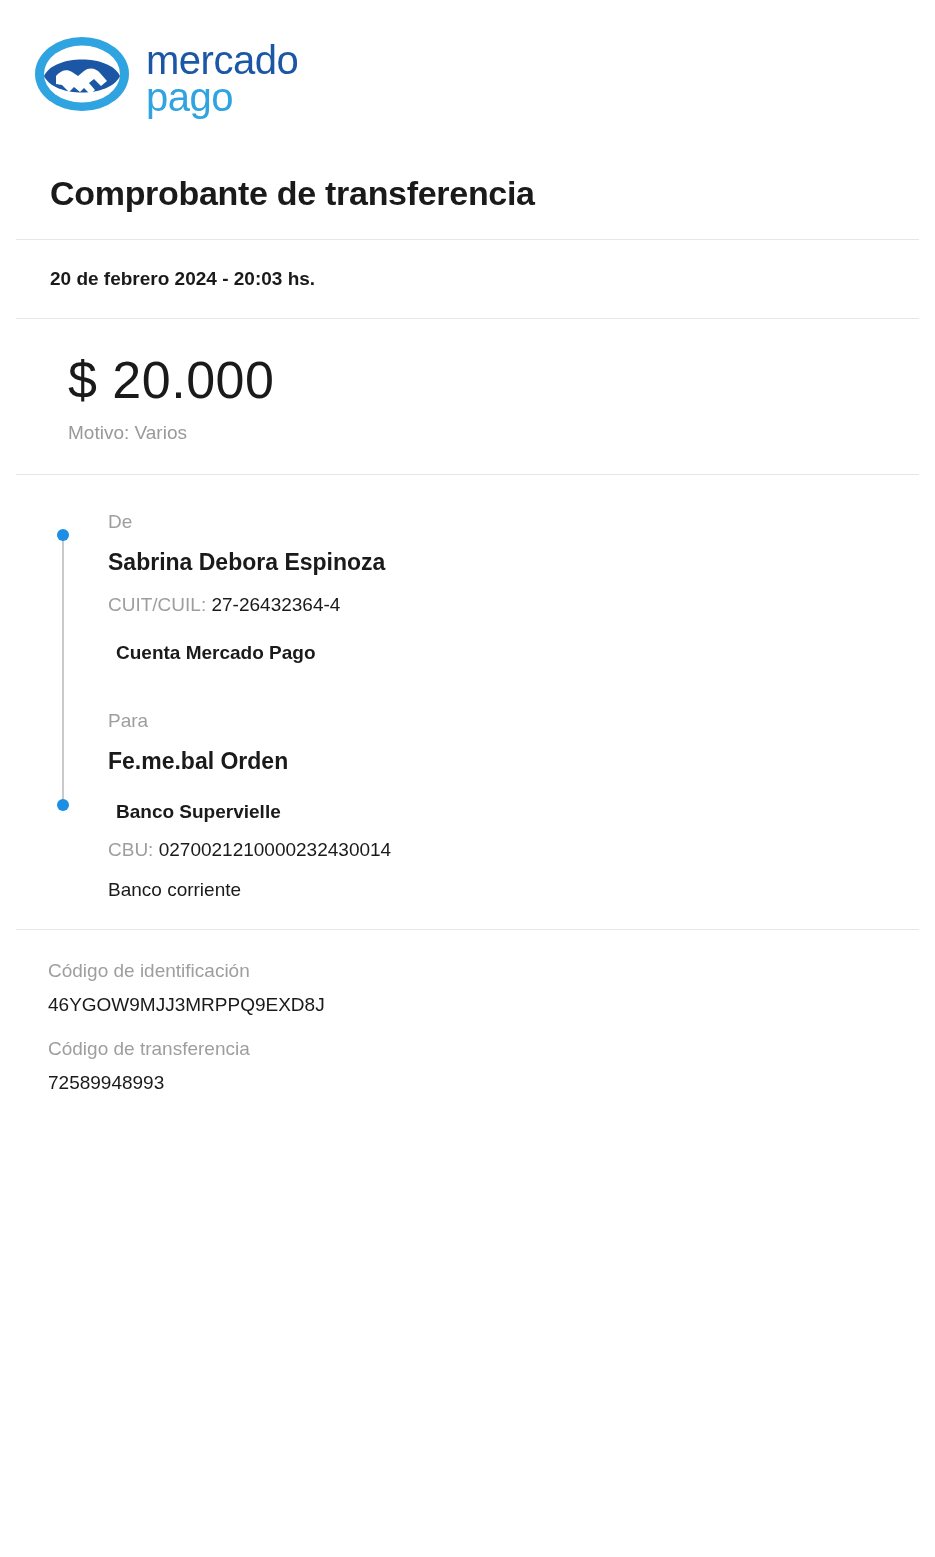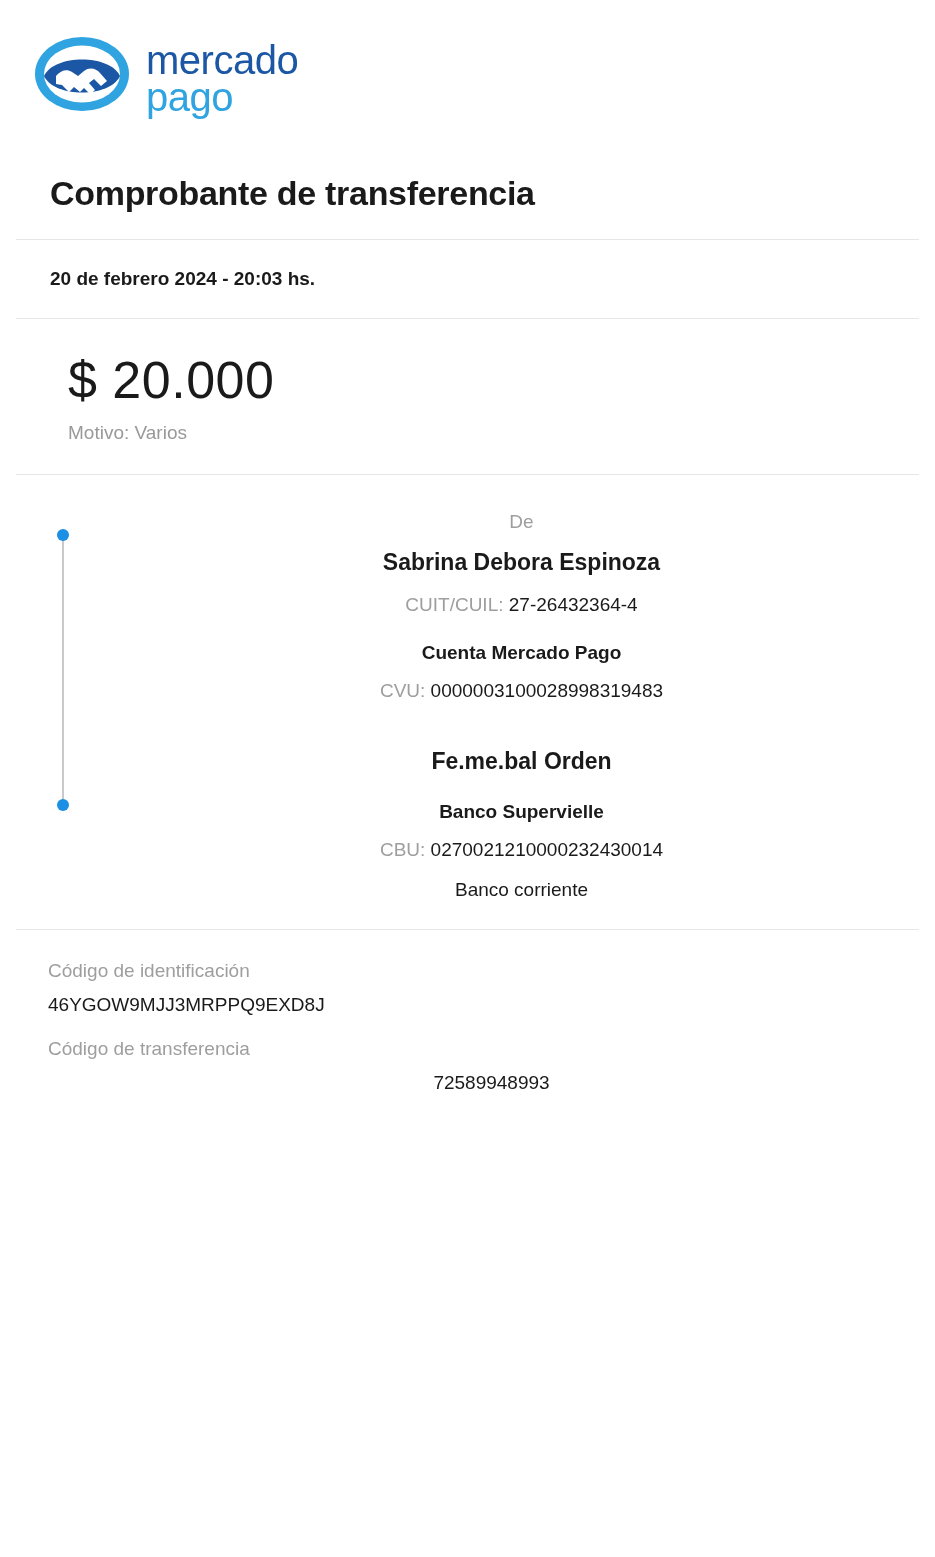--- a/index.html
+++ b/index.html
@@ -123,21 +123,20 @@
     width: 12px;
     height: 12px;
     border-radius: 50%;
     background: #1a8fe3;
   }
   .dot.one { top: 2px; }
   .dot.two { top: 272px; }
 
   .party {
     padding-left: 108px;
-    text-align: center;
   }
   .party + .party { margin-top: 46px; }
   .party-label {
     font-size: 19px;
     color: #9e9e9e;
     margin-bottom: 16px;
   }
   .party-name {
     font-size: 23px;
     font-weight: bold;
@@ -148,21 +147,21 @@
     font-size: 19px;
     margin-bottom: 18px;
     color: #1a1a1a;
   }
   .kv .k { color: #9e9e9e; }
   .kv .v { color: #1a1a1a; }
   .bank {
     font-size: 19px;
     font-weight: bold;
     color: #1a1a1a;
-    margin: 26px 0 16px 0;
+    margin: 26px 0 16px 8px;
   }
   .acct-type {
     font-size: 19px;
     color: #1a1a1a;
     margin-top: 4px;
   }
 
   
   .codes {
     padding: 30px 0 0 48px;
@@ -170,21 +169,21 @@
   .code-label {
     font-size: 19px;
     color: #9e9e9e;
     margin-bottom: 12px;
   }
   .code-value {
     font-size: 19px;
     color: #1a1a1a;
     margin-bottom: 22px;
   }
-  .code-value.last { margin-bottom: 0; text-align: center; }
+  .code-value.last { margin-bottom: 0; }
 </style>
 </head>
 <body>
 
 <div class="page">
 
   <div class="logo-area">
     <div class="logo-mark">
       <svg width="96" height="76" viewBox="0 0 96 76" xmlns="http://www.w3.org/2000/svg">
         <ellipse cx="48" cy="38" rx="47" ry="37" fill="#2fa4e0"></ellipse>
@@ -223,27 +222,24 @@
     </div>
 
     <div class="party">
       <div class="party-label">De</div>
       <div class="party-name">Sabrina Debora Espinoza</div>
       <div class="kv">
         <span class="k">CUIT/CUIL:</span>
         <span class="v">27-26432364-4</span>
       </div>
       <div class="bank">Cuenta Mercado Pago</div>
-      <div class="kv">
-        <span class="k">CVU:</span>
-        <span class="v">0000003100028998319483</span>
-      </div>
     </div>
 
     <div class="party">
+      <div class="party-label">Para</div>
       <div class="party-name">Fe.me.bal Orden</div>
       <div class="bank">Banco Supervielle</div>
       <div class="kv">
         <span class="k">CBU:</span>
         <span class="v">0270021210000232430014</span>
       </div>
       <div class="acct-type">Banco corriente</div>
     </div>
   </div>
 

